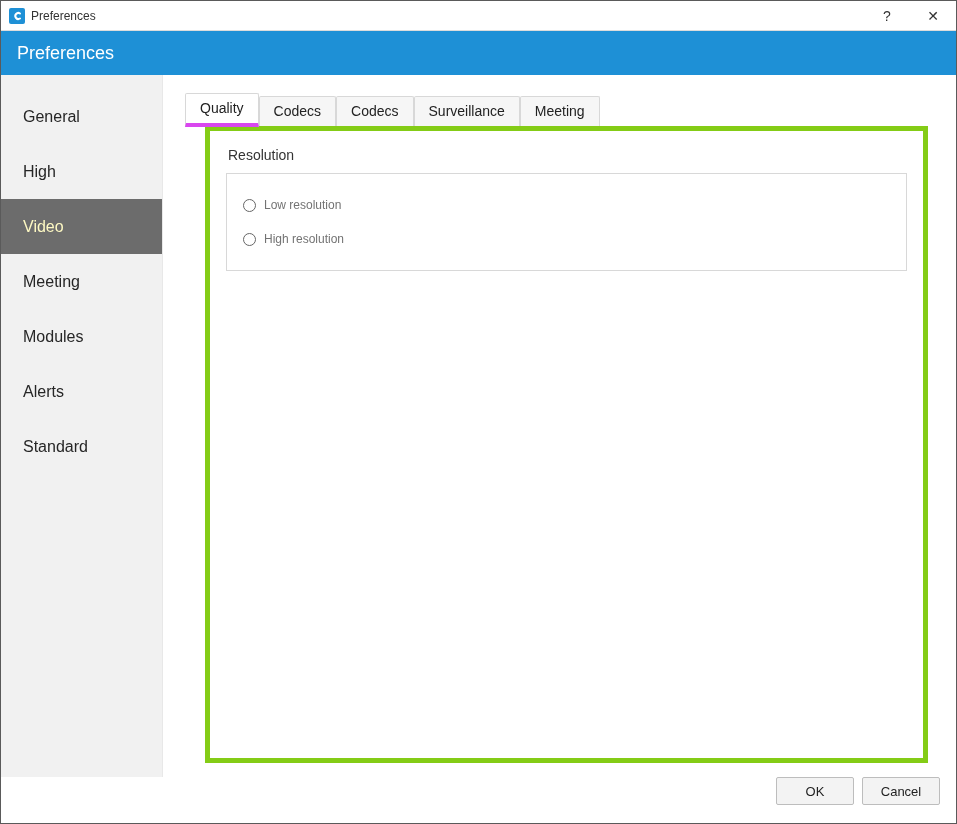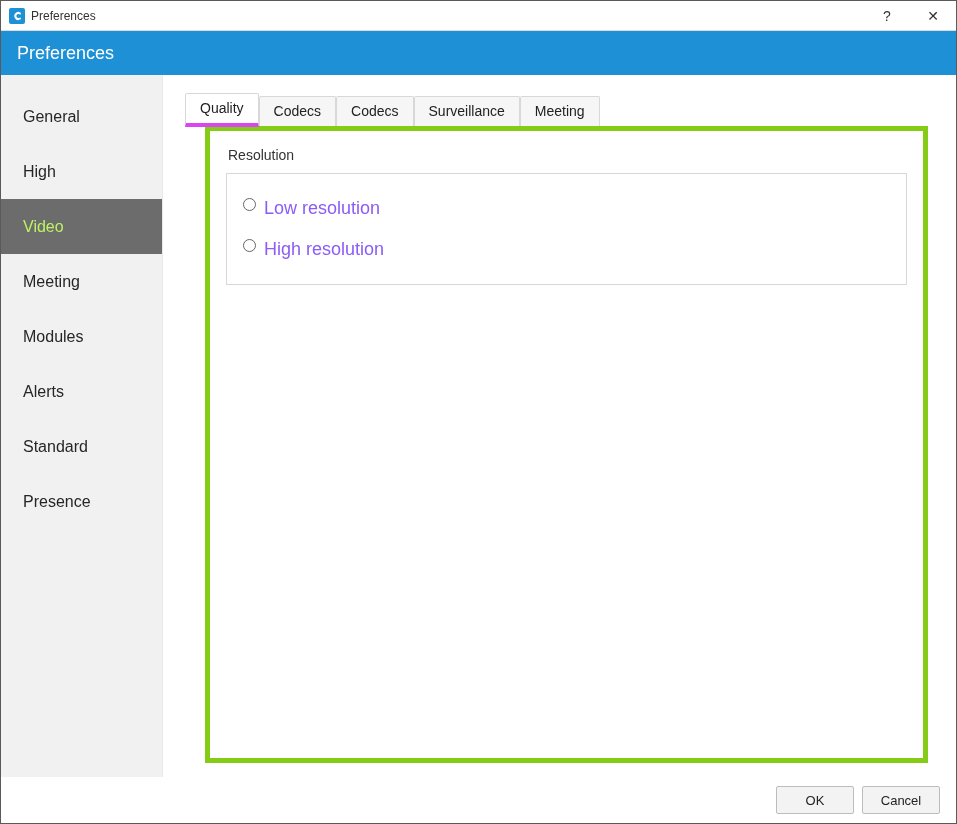--- a/index.html
+++ b/index.html
@@ -84,21 +84,21 @@
     height: 55px;
     display: flex;
     align-items: center;
     padding-left: 22px;
     font-size: 16px;
     color: #262626;
     cursor: pointer;
   }
   .sidebar-item.selected {
     background: #6c6c6c;
-    color: #bef264;
+    color: #fef9c3;
   }
   .content {
     flex: 1;
     padding: 18px 28px 14px 22px;
     display: flex;
     flex-direction: column;
     box-sizing: border-box;
   }
   
   .tabs {
@@ -145,24 +145,24 @@
     color: #333;
     margin-bottom: 10px;
     margin-left: 2px;
   }
   .fieldset {
     border: 1px solid #d8d8d8;
     padding: 14px 14px 14px 14px;
   }
   .radio-row {
     display: flex;
-    align-items: flex-start;
+    align-items: center;
     padding: 10px 2px;
-    font-size: 18px;
-    color: #8b5cf6;
+    font-size: 12px;
+    color: #737373;
     cursor: pointer;
   }
   .radio {
     width: 13px;
     height: 13px;
     border: 1px solid #666;
     border-radius: 50%;
     margin-right: 8px;
     display: flex;
     align-items: center;
@@ -177,21 +177,21 @@
     height: 7px;
     background: #222;
     border-radius: 50%;
     display: block;
   }
 
   
   .footer {
     height: 46px;
     display: flex;
-    align-items: center;
+    align-items: flex-start;
     justify-content: flex-end;
     padding: 0 16px;
     gap: 8px;
     box-sizing: border-box;
   }
   .btn {
     min-width: 76px;
     height: 26px;
     border: 1px solid #bdbdbd;
     background: #f3f3f3;
@@ -245,23 +245,20 @@
         </div>
       <div class="sidebar-item">
           <span>Modules</span>
         </div>
       <div class="sidebar-item">
           <span>Alerts</span>
         </div>
       <div class="sidebar-item">
           <span>Standard</span>
         </div>
-      <div class="sidebar-item">
-          <span>Presence</span>
-        </div>
     </div>
 
     <div class="content">
 
       <div class="tabs">
         <div class="tab active"><span>Quality</span></div>
         <div class="tab"><span>Codecs</span></div>
         <div class="tab"><span>Codecs</span></div>
         <div class="tab"><span>Surveillance</span></div>
         <div class="tab"><span>Meeting</span></div>

